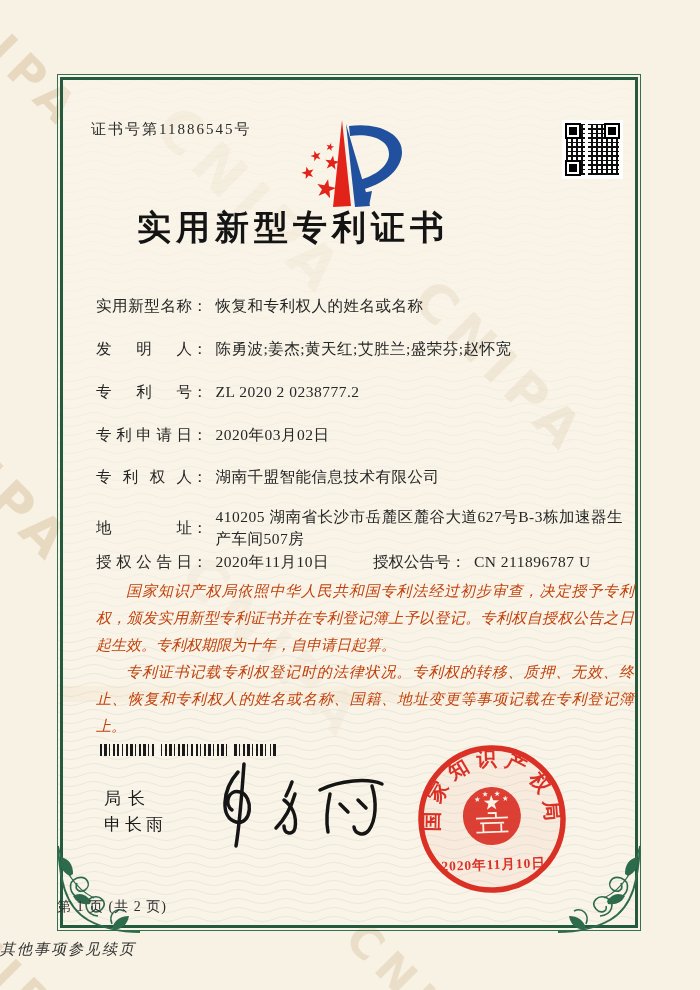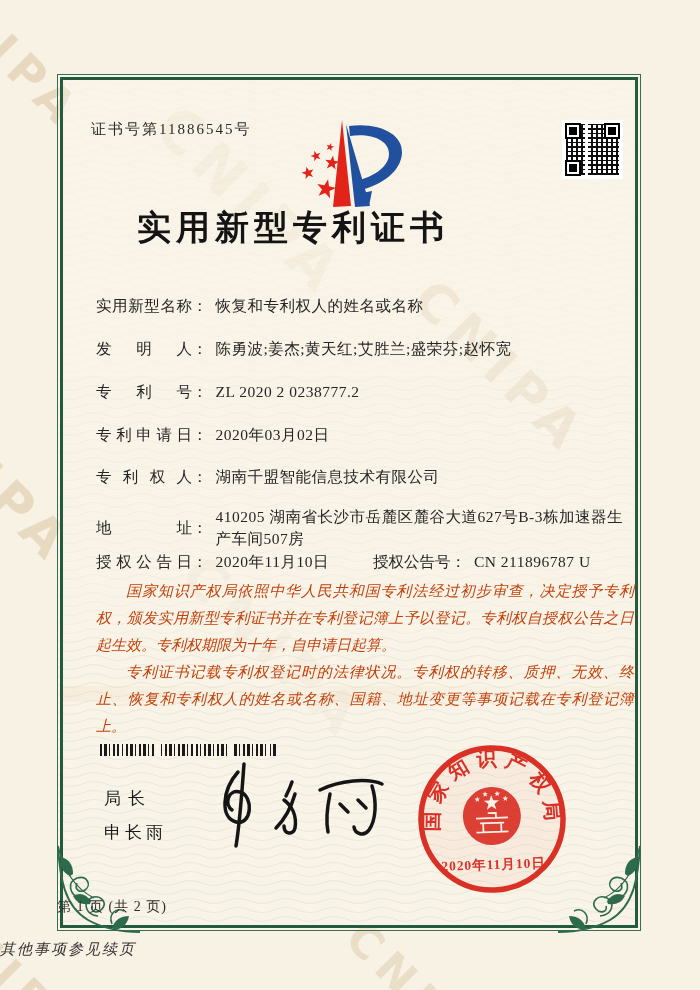--- a/index.html
+++ b/index.html
@@ -69,21 +69,21 @@
   .barcode{
     position:absolute; left:100px; top:744px; width:176px; height:12px;
     background-image:
       repeating-linear-gradient(90deg, rgba(255,255,255,0) 0 19px, #faf6eb 19px 22px, rgba(255,255,255,0) 22px 37px),
       repeating-linear-gradient(90deg, #1a1a1a 0 2px, rgba(255,255,255,0) 2px 4px, #1a1a1a 4px 7px, rgba(255,255,255,0) 7px 9px, #1a1a1a 9px 10px, rgba(255,255,255,0) 10px 13px);
   }
   .officer{
     position:absolute; left:104px; top:787px;
     font-family:"Liberation Sans","DejaVu Sans",sans-serif; font-size:17px; color:#1c1c1c;
   }
-  .officer .name{ margin-top:11px; letter-spacing:4px; }
+  .officer .name{ margin-top:3px; letter-spacing:4px; }
   .officer .post{ letter-spacing:7px; }
   .sig{ position:absolute; left:200px; top:760px; }
   .seal{ position:absolute; left:413px; top:740px; opacity:0.94; transform:rotate(-2deg); }
   .page-no{
     position:absolute; left:57px; width:582px; top:898px; text-align:left;
     font-size:14px; letter-spacing:1px; color:#2d2d2d;
   }
   .cont-note{
     position:absolute; left:0; width:700px; top:940px; text-align:left;
     font-size:15px; font-style:italic; letter-spacing:2px; color:#333;

